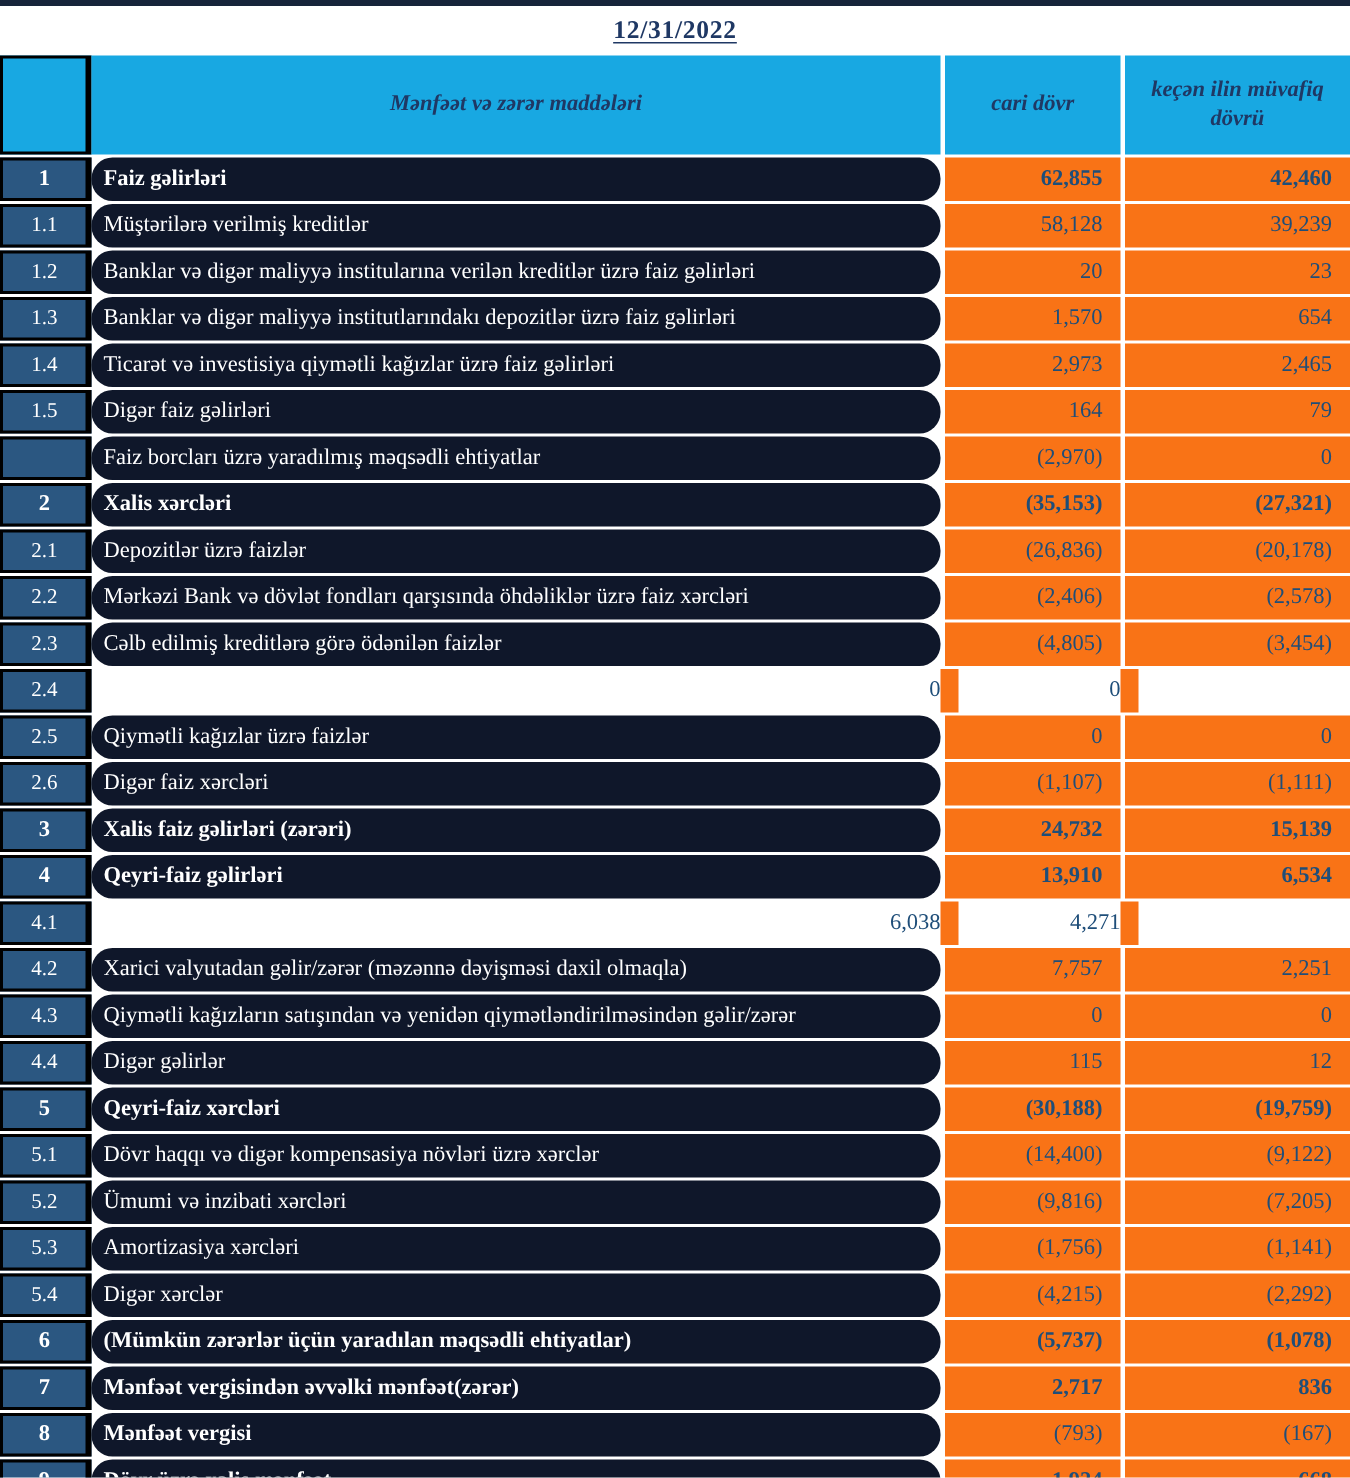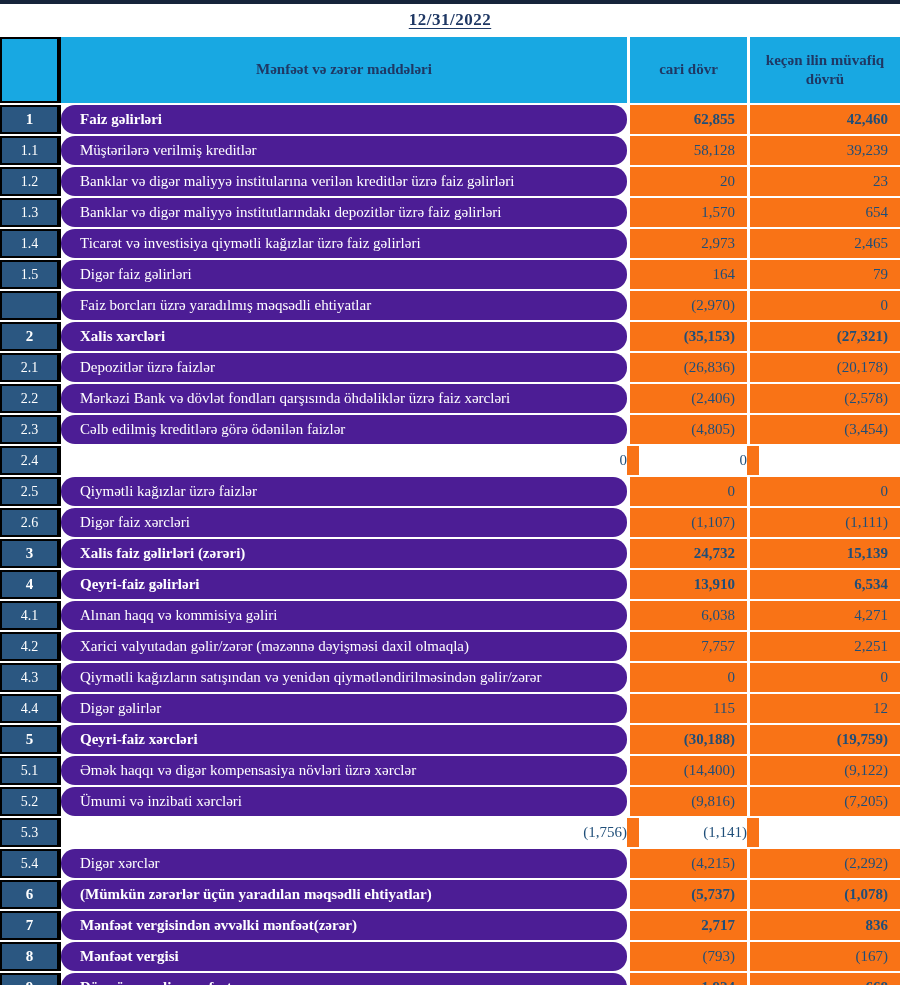--- a/index.html
+++ b/index.html
@@ -20,21 +20,21 @@
     text-decoration: underline;
     text-underline-offset: 3px;
     letter-spacing: 0.5px;
     font-family: Liberation Serif, serif;
   }
   .grid-row {
     display: grid;
     grid-template-columns: 61px 566px 3px 117px 3px 150px;
     margin-bottom: 2px;
   }
-  .header-row { height: 66px; }
+  .header-row { height: 66px; font-style: italic; }
   .data-row { height: 29px; }
   .num-head {
     background: #18A8E2;
     border: 2px solid #000;
     border-right: 4px solid #000;
   }
   .items-head, .col-head {
     background: #18A8E2;
     color: #1F3864;
     font-weight: bold;
@@ -51,26 +51,26 @@
     background: #2B5781;
     border: 2px solid #000;
     border-right: 4px solid #000;
     color: #ffffff;
     font-size: 14px;
     display: flex;
     align-items: center;
     justify-content: center;
   }
   .label-cell {
-    background: #4c1d95;
+    background: #0f172a;
     color: #ffffff;
     font-size: 15px;
     display: flex;
     align-items: center;
-    padding-left: 19px;
+    padding-left: 8px;
     white-space: nowrap;
     overflow: hidden;
     border-radius: 14px;
   }
   .val-cell {
     background: #f97316;
     color: #1F4E79;
     font-size: 15px;
     display: flex;
     align-items: center;
@@ -222,21 +222,20 @@
       <div class="grid-row data-row section vbold">
     <div class="num-cell">4</div>
     <div class="label-cell">Qeyri-faiz gəlirləri</div>
     <div class="gap-col"></div>
     <div class="val-cell">13,910</div>
     <div class="gap-col"></div>
     <div class="val-cell">6,534</div>
   </div>
       <div class="grid-row data-row">
     <div class="num-cell">4.1</div>
-    <div class="label-cell">Alınan haqq və kommisiya gəliri</div>
     <div class="gap-col"></div>
     <div class="val-cell">6,038</div>
     <div class="gap-col"></div>
     <div class="val-cell">4,271</div>
   </div>
       <div class="grid-row data-row">
     <div class="num-cell">4.2</div>
     <div class="label-cell">Xarici valyutadan gəlir/zərər (məzənnə dəyişməsi daxil olmaqla)</div>
     <div class="gap-col"></div>
     <div class="val-cell">7,757</div>
@@ -262,36 +261,37 @@
       <div class="grid-row data-row section vbold">
     <div class="num-cell">5</div>
     <div class="label-cell">Qeyri-faiz xərcləri</div>
     <div class="gap-col"></div>
     <div class="val-cell">(30,188)</div>
     <div class="gap-col"></div>
     <div class="val-cell">(19,759)</div>
   </div>
       <div class="grid-row data-row">
     <div class="num-cell">5.1</div>
-    <div class="label-cell">Əmək haqqı və digər kompensasiya növləri üzrə xərclər</div>
+    <div class="label-cell">Dövr haqqı və digər kompensasiya növləri üzrə xərclər</div>
     <div class="gap-col"></div>
     <div class="val-cell">(14,400)</div>
     <div class="gap-col"></div>
     <div class="val-cell">(9,122)</div>
   </div>
       <div class="grid-row data-row">
     <div class="num-cell">5.2</div>
     <div class="label-cell">Ümumi və inzibati xərcləri</div>
     <div class="gap-col"></div>
     <div class="val-cell">(9,816)</div>
     <div class="gap-col"></div>
     <div class="val-cell">(7,205)</div>
   </div>
       <div class="grid-row data-row">
     <div class="num-cell">5.3</div>
+    <div class="label-cell">Amortizasiya xərcləri</div>
     <div class="gap-col"></div>
     <div class="val-cell">(1,756)</div>
     <div class="gap-col"></div>
     <div class="val-cell">(1,141)</div>
   </div>
       <div class="grid-row data-row">
     <div class="num-cell">5.4</div>
     <div class="label-cell">Digər xərclər</div>
     <div class="gap-col"></div>
     <div class="val-cell">(4,215)</div>

